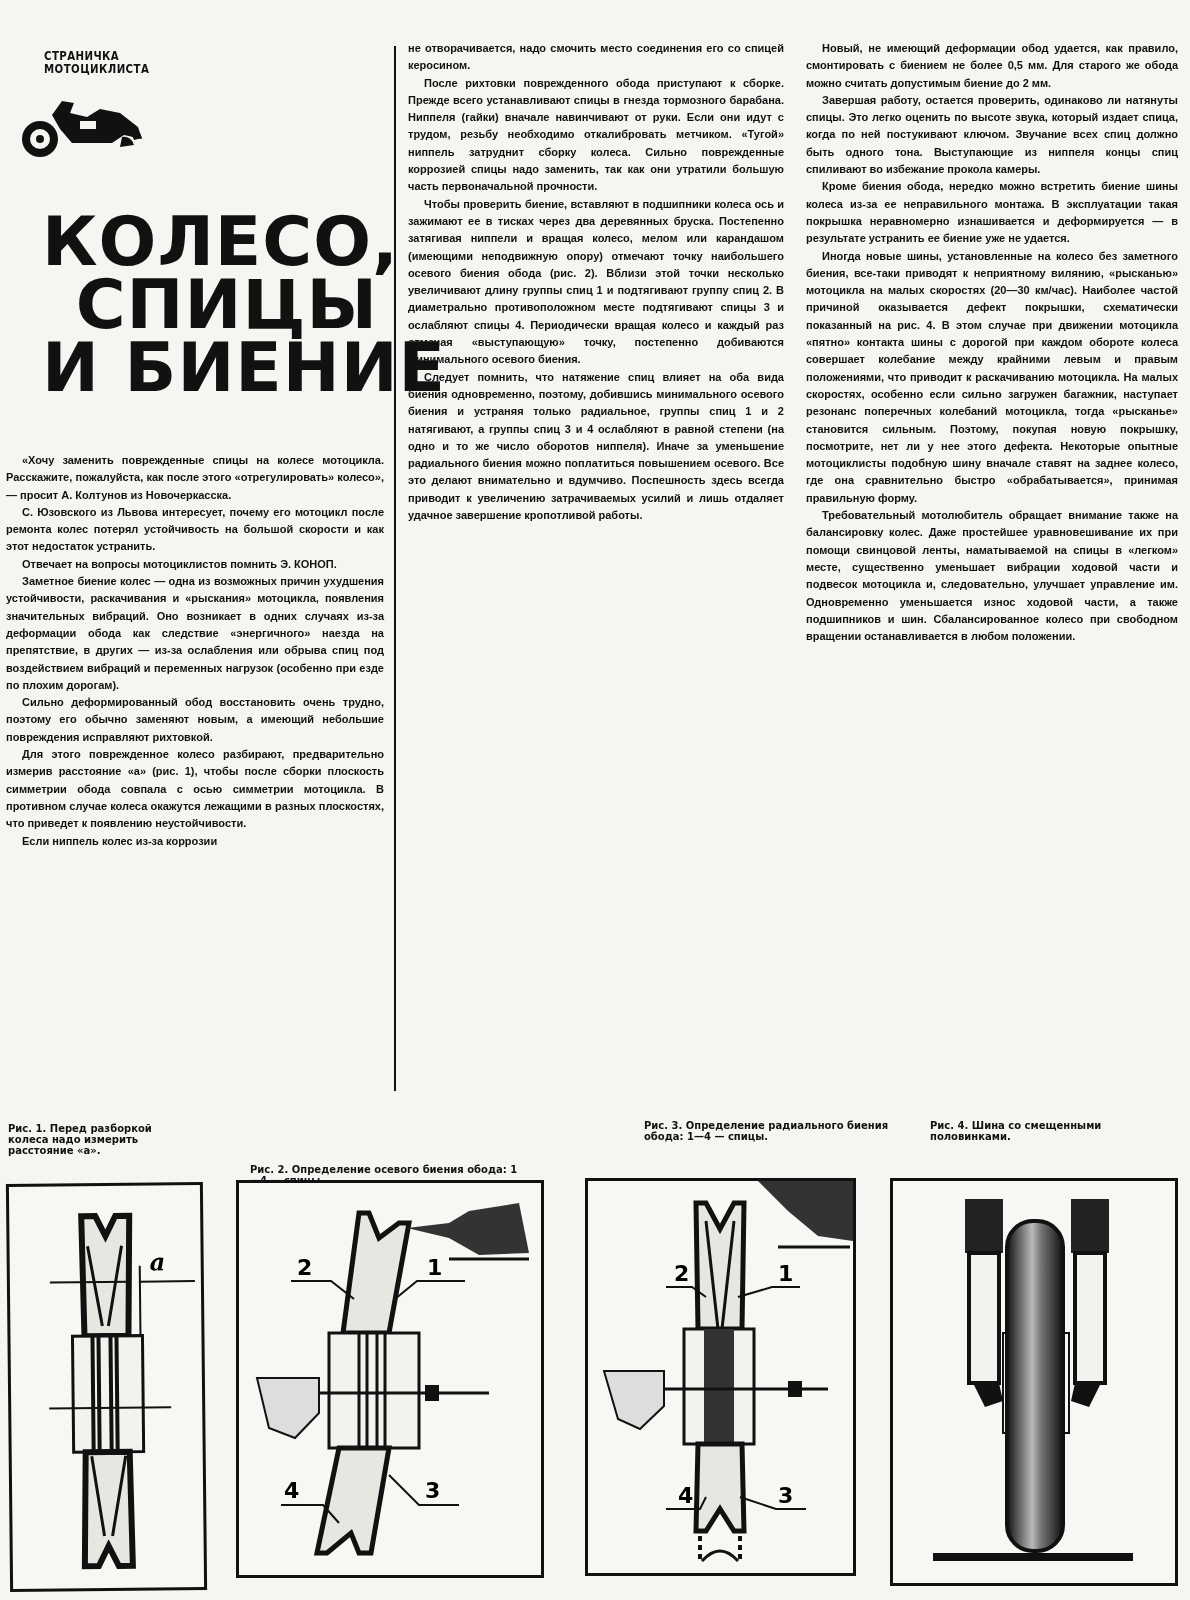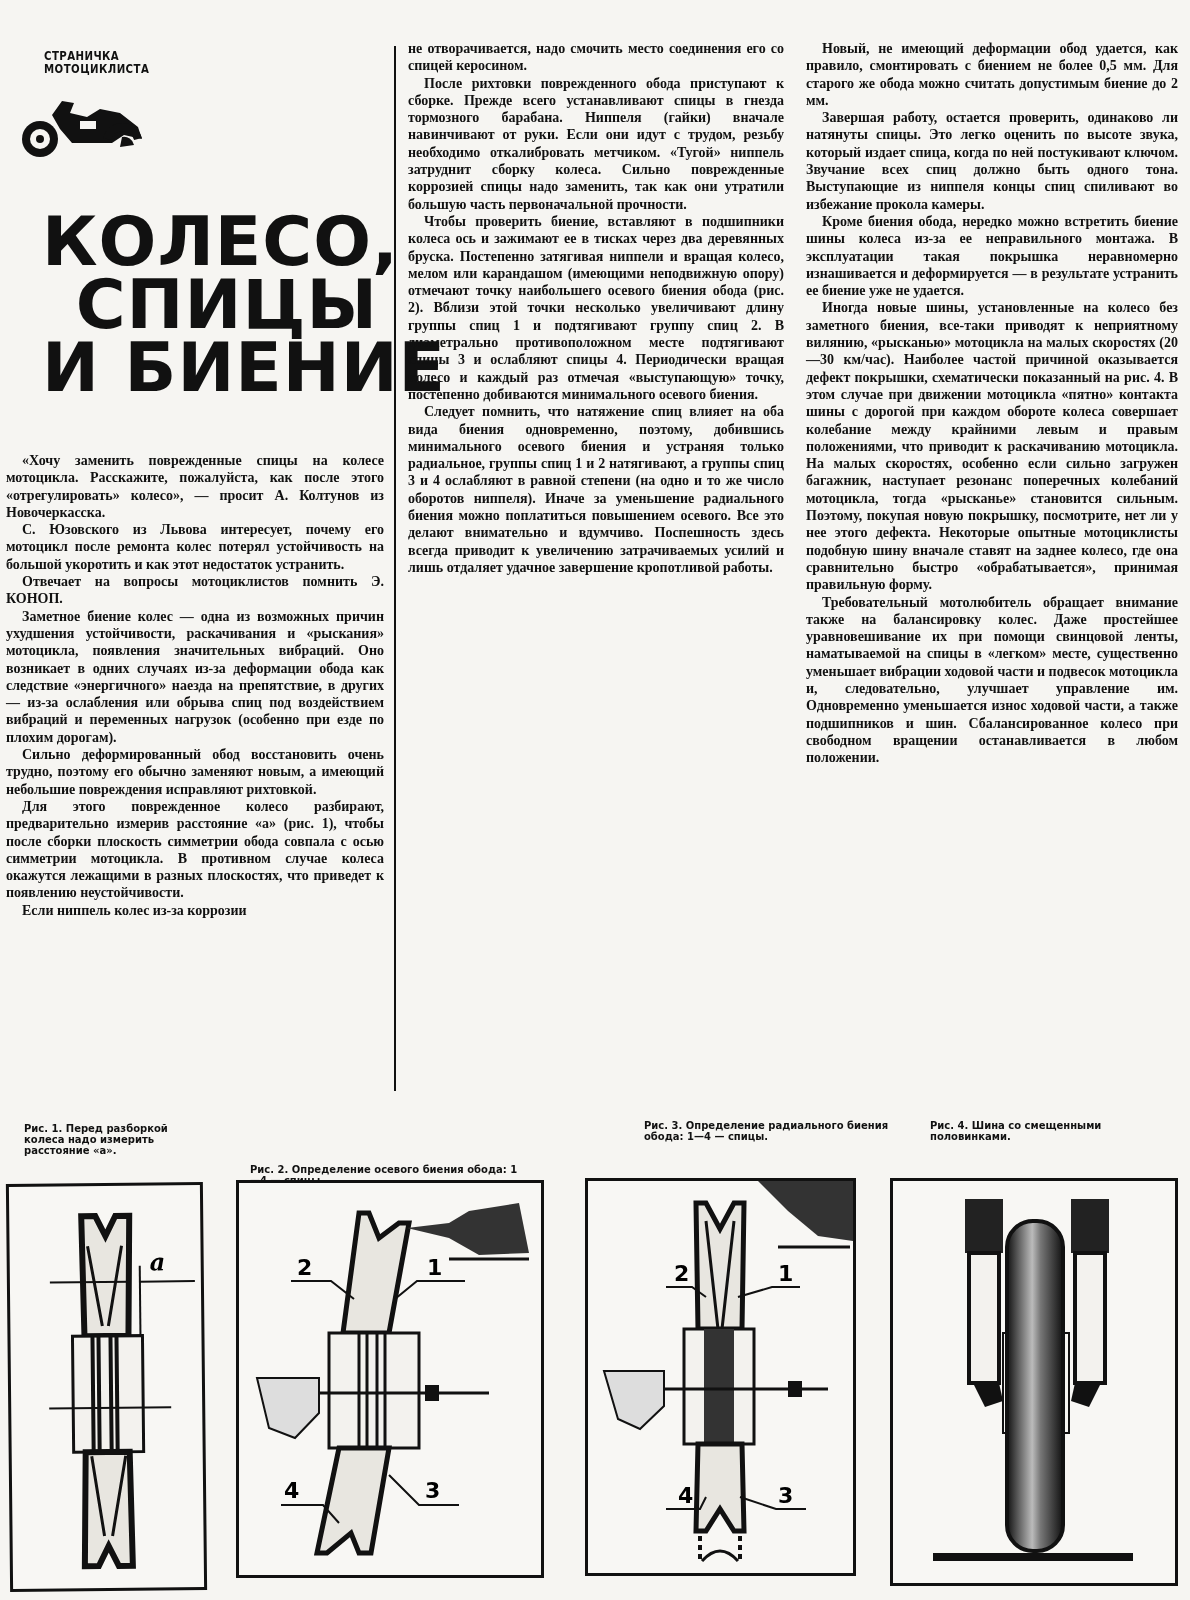--- a/index.html
+++ b/index.html
@@ -21,22 +21,22 @@
   .moto { position: absolute; left: 12px; top: 95px; width: 135px; height: 65px; }
   .headline {
     position: absolute; left: 42px; top: 210px; width: 336px;
     font-family: "DejaVu Sans", sans-serif; font-weight: 900;
     font-size: 68px; line-height: 63px; text-align: right;
     letter-spacing: 1px;
   }
   .headline div { white-space: nowrap; }
   .col {
     position: absolute; top: 40px;
-    font-family: Liberation Serif, serif; font-weight: bold;
-    font-size: 14px; line-height: 17.3px;
+    font-family: Liberation Sans, sans-serif; font-weight: bold;
+    font-size: 11px; line-height: 17.3px;
     text-align: justify; hyphens: auto;
   }
   .col p { margin: 0; text-indent: 16px; }
   .col1 { left: 6px; top: 436px; width: 378px; margin-top: 16px; }
   .col2 { left: 408px; width: 376px; }
   .col3 { left: 806px; width: 372px; }
   .vrule { position: absolute; width: 2px; background: #111; }
   .caption {
     position: absolute;
     font-family: "DejaVu Sans", sans-serif; font-weight: bold;
@@ -72,21 +72,21 @@
   </svg>
 
   <div class="headline">
     <div>КОЛЕСО,</div>
     <div>СПИЦЫ</div>
     <div>И БИЕНИЕ</div>
   </div>
 
   <div class="col col1">
     <p>«Хочу заменить поврежденные спицы на колесе мотоцикла. Расскажите, пожалуйста, как после этого «отрегулировать» колесо», — просит А. Колтунов из Новочеркасска.</p>
-    <p>С. Юзовского из Львова интересует, почему его мотоцикл после ремонта колес потерял устойчивость на большой укоротить и как этот недостаток устранить.</p>
+    <p>С. Юзовского из Львова интересует, почему его мотоцикл после ремонта колес потерял устойчивость на большой скорости и как этот недостаток устранить.</p>
     <p>Отвечает на вопросы мотоциклистов помнить Э. КОНОП.</p>
     <p>Заметное биение колес — одна из возможных причин ухудшения устойчивости, раскачивания и «рыскания» мотоцикла, появления значительных вибраций. Оно возникает в одних случаях из-за деформации обода как следствие «энергичного» наезда на препятствие, в других — из-за ослабления или обрыва спиц под воздействием вибраций и переменных нагрузок (особенно при езде по плохим дорогам).</p>
     <p>Сильно деформированный обод восстановить очень трудно, поэтому его обычно заменяют новым, а имеющий небольшие повреждения исправляют рихтовкой.</p>
     <p>Для этого поврежденное колесо разбирают, предварительно измерив расстояние «а» (рис. 1), чтобы после сборки плоскость симметрии обода совпала с осью симметрии мотоцикла. В противном случае колеса окажутся лежащими в разных плоскостях, что приведет к появлению неустойчивости.</p>
     <p>Если ниппель колес из-за коррозии</p>
   </div>
 
   <div class="vrule" style="left:394px; top:46px; height:1045px;"></div>
 
   <div class="col col2">
@@ -97,21 +97,21 @@
   </div>
 
   <div class="col col3">
     <p>Новый, не имеющий деформации обод удается, как правило, смонтировать с биением не более 0,5 мм. Для старого же обода можно считать допустимым биение до 2 мм.</p>
     <p>Завершая работу, остается проверить, одинаково ли натянуты спицы. Это легко оценить по высоте звука, который издает спица, когда по ней постукивают ключом. Звучание всех спиц должно быть одного тона. Выступающие из ниппеля концы спиц спиливают во избежание прокола камеры.</p>
     <p>Кроме биения обода, нередко можно встретить биение шины колеса из-за ее неправильного монтажа. В эксплуатации такая покрышка неравномерно изнашивается и деформируется — в результате устранить ее биение уже не удается.</p>
     <p>Иногда новые шины, установленные на колесо без заметного биения, все-таки приводят к неприятному вилянию, «рысканью» мотоцикла на малых скоростях (20—30 км/час). Наиболее частой причиной оказывается дефект покрышки, схематически показанный на рис. 4. В этом случае при движении мотоцикла «пятно» контакта шины с дорогой при каждом обороте колеса совершает колебание между крайними левым и правым положениями, что приводит к раскачиванию мотоцикла. На малых скоростях, особенно если сильно загружен багажник, наступает резонанс поперечных колебаний мотоцикла, тогда «рысканье» становится сильным. Поэтому, покупая новую покрышку, посмотрите, нет ли у нее этого дефекта. Некоторые опытные мотоциклисты подобную шину вначале ставят на заднее колесо, где она сравнительно быстро «обрабатывается», принимая правильную форму.</p>
     <p>Требовательный мотолюбитель обращает внимание также на балансировку колес. Даже простейшее уравновешивание их при помощи свинцовой ленты, наматываемой на спицы в «легком» месте, существенно уменьшает вибрации ходовой части и подвесок мотоцикла и, следовательно, улучшает управление им. Одновременно уменьшается износ ходовой части, а также подшипников и шин. Сбалансированное колесо при свободном вращении останавливается в любом положении.</p>
   </div>
 
-  <div class="caption" style="left:8px; top:1123px; width:178px;margin-left:16px;">Рис. 1. Перед разборкой колеса надо измерить расстояние «а».</div>
+  <div class="caption" style="left:8px; top:1123px; width:178px;">Рис. 1. Перед разборкой колеса надо измерить расстояние «а».</div>
   <div class="caption" style="left:250px; top:1164px; width:270px;">Рис. 2. Определение осевого биения обода: 1—4 — спицы.</div>
   <div class="caption" style="left:598px; top:1120px; width:262px;margin-left:46px;">Рис. 3. Определение радиального биения обода: 1—4 — спицы.</div>
   <div class="caption" style="left:930px; top:1120px; width:210px;">Рис. 4. Шина со смещенными половинками.</div>
 
   <div class="fig" style="left:8px; top:1183px; width:191px; height:402px; transform:rotate(-0.6deg);">
     <svg viewBox="0 0 191 402">
       <path d="M72 30 L86 30 L96 50 L106 30 L120 30 L118 150 L74 150 Z" fill="#e8e6e0" stroke="#111" stroke-width="6"></path>
       <path d="M78 60 L92 140 M112 60 L98 140" stroke="#111" stroke-width="3"></path>
       <rect x="62" y="150" width="70" height="116" fill="#f3f2ee" stroke="#111" stroke-width="3"></rect>
       <path d="M82 150 V266 M88 150 V266 M100 150 V266 M106 150 V266" stroke="#111" stroke-width="4"></path>

